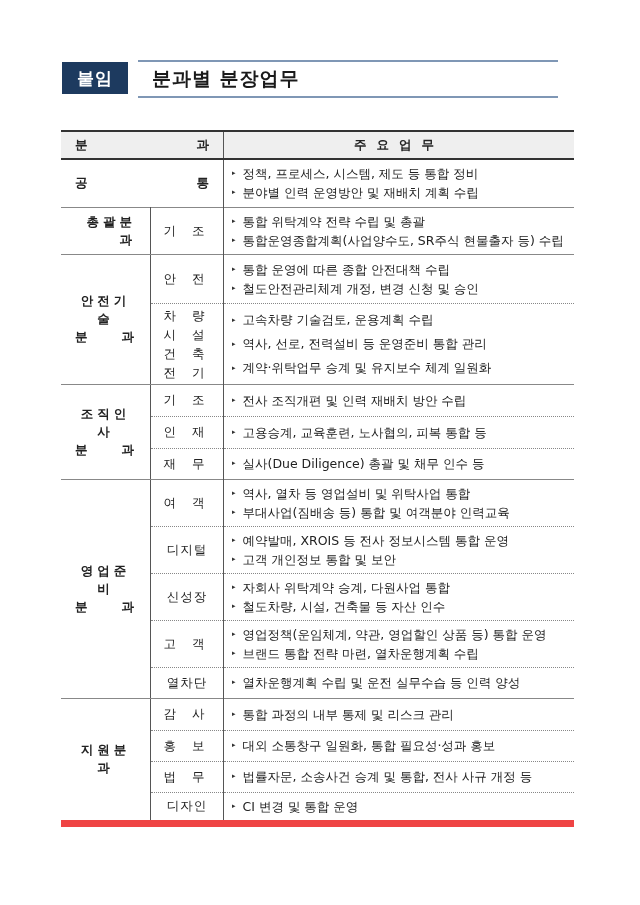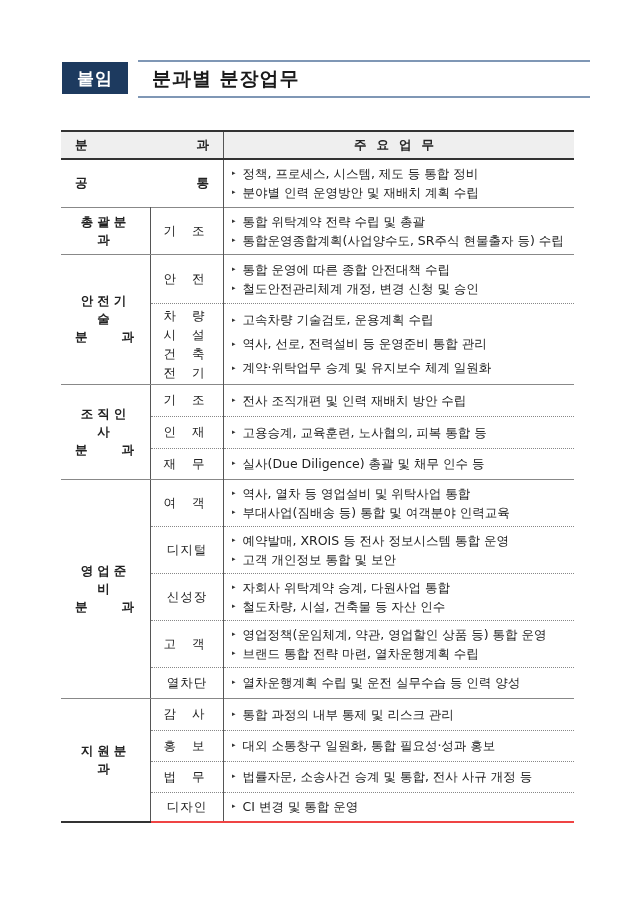--- a/index.html
+++ b/index.html
@@ -1,37 +1,37 @@
 <!DOCTYPE html>
 <html><head>
 <meta charset="utf-8">
 <style>
   html, body { margin:0; padding:0; background:#ffffff; }
   body { width:640px; height:905px; position:relative; font-family:"DejaVu Sans", sans-serif; color:#222; overflow:hidden; }
-  .title-wrap { position:absolute; left:62px; top:62px; width:512px; height:34px;padding-left:32px; }
+  .title-wrap { position:absolute; left:62px; top:62px; width:512px; height:34px; }
   .badge { position:absolute; left:0; top:0; width:66px; height:32px; background:#1d3a5f; color:#fff; font-weight:bold; font-size:17px; display:flex; align-items:center; justify-content:center; letter-spacing:1px; }
   .title-box { position:absolute; left:76px; top:-2px; right:16px; height:34px; border-top:2px solid #7f97b5; border-bottom:2px solid #7f97b5; display:flex; align-items:center; }
   .title-text { font-size:19px; font-weight:bold; padding-left:14px; letter-spacing:1px; color:#1a1a1a; }
 
   table.main { position:absolute; left:61px; top:130px; width:513px; border-collapse:collapse; font-size:12.5px; }
   table.main td, table.main th { padding:0; }
   table.main thead tr { background:#efefef; height:28px; border-top:2px solid #333; border-bottom:2px solid #333; }
   th.h-div { width:161px; font-weight:bold; font-size:12.5px; }
   th.h-task { font-weight:bold; font-size:12.5px; letter-spacing:10px; border-left:1px solid #555; }
   .spread { display:flex; justify-content:space-between; padding:0 14px 0 14px; }
   td.grp { font-weight:bold; text-align:center; vertical-align:middle; width:89px; }
   .grp-lines div { display:flex; justify-content:space-between; padding:0 14px; letter-spacing:2px; line-height:18px; }
   td.sub { width:72px; text-align:center; vertical-align:middle; border-left:1px solid #555; letter-spacing:6px; }
   td.sub .sline { line-height:16px; }
   td.task { border-left:1px solid #555; padding:4px 0 4px 8px !important; vertical-align:middle; }
   .item { line-height:19px; display:flex; align-items:center; white-space:nowrap; }
   .bullet { font-size:7px; margin-right:7px; color:#333; }
   tr.row { border-bottom:1px dotted #888; }
   tr.row.grp-end { border-bottom:1px solid #888; }
-  tr.row.last { border-bottom:2px solid #ef4444; }
+  tr.row.last { border-bottom:7px solid #ef4444; }
   td.common { font-weight:bold; }
 </style>
 </head>
 <body>
 
 <div class="title-wrap">
   <div class="badge">붙임</div>
   <div class="title-box">
     <span class="title-text">분과별 분장업무</span>
   </div>
@@ -62,21 +62,21 @@
             <span class="bullet">▸</span>
             <span>정책, 프로세스, 시스템, 제도 등 통합 정비</span>
           </div>
           <div class="item">
             <span class="bullet">▸</span>
             <span>분야별 인력 운영방안 및 재배치 계획 수립</span>
           </div>
         </td>
       </tr>
       <tr class="row grp-end" style="height: 47px;">
-        <td class="grp" rowspan="1" style="border-bottom: 1px solid rgb(136, 136, 136);">
+        <td class="grp" rowspan="1" style="border-bottom: 1px solid rgb(136, 136, 136); text-align: right;">
           <div class="grp-lines">
             <div style="justify-content: center;">
               <span style="letter-spacing: 4px;">총괄분과</span>
             </div>
           </div>
         </td>
         <td class="sub">
           <div class="sline">기 조</div>
         </td>
         <td class="task">

